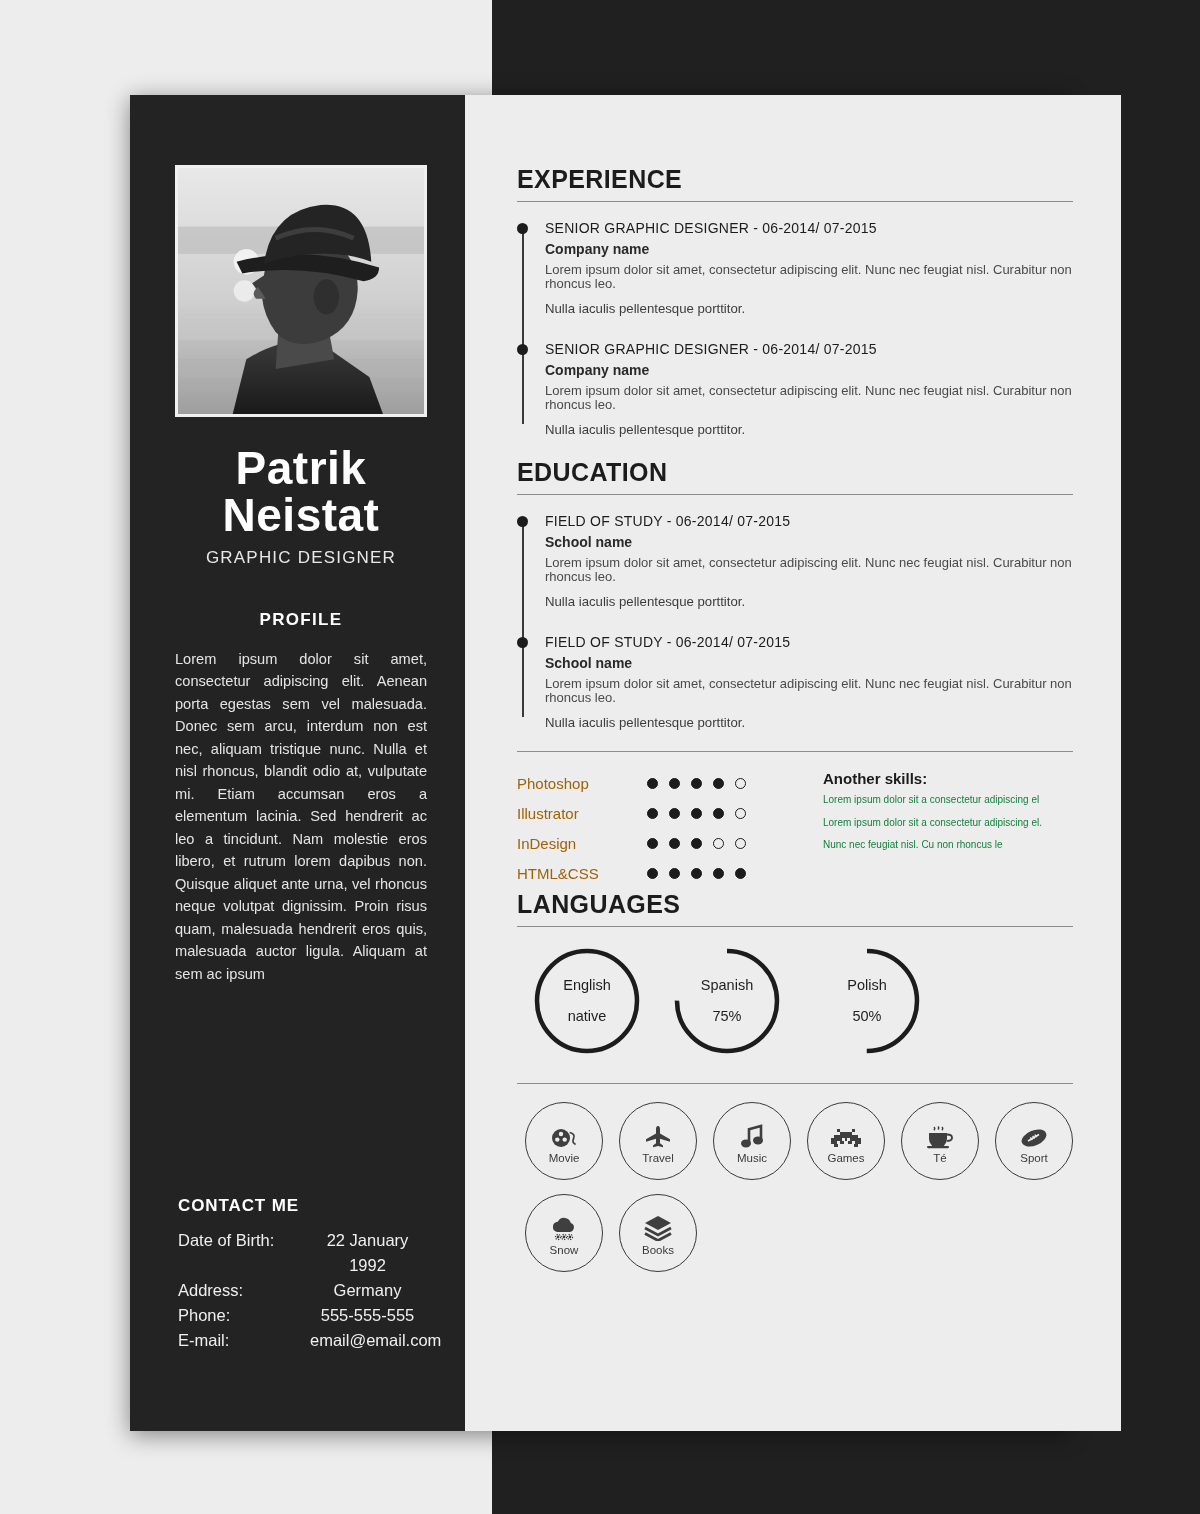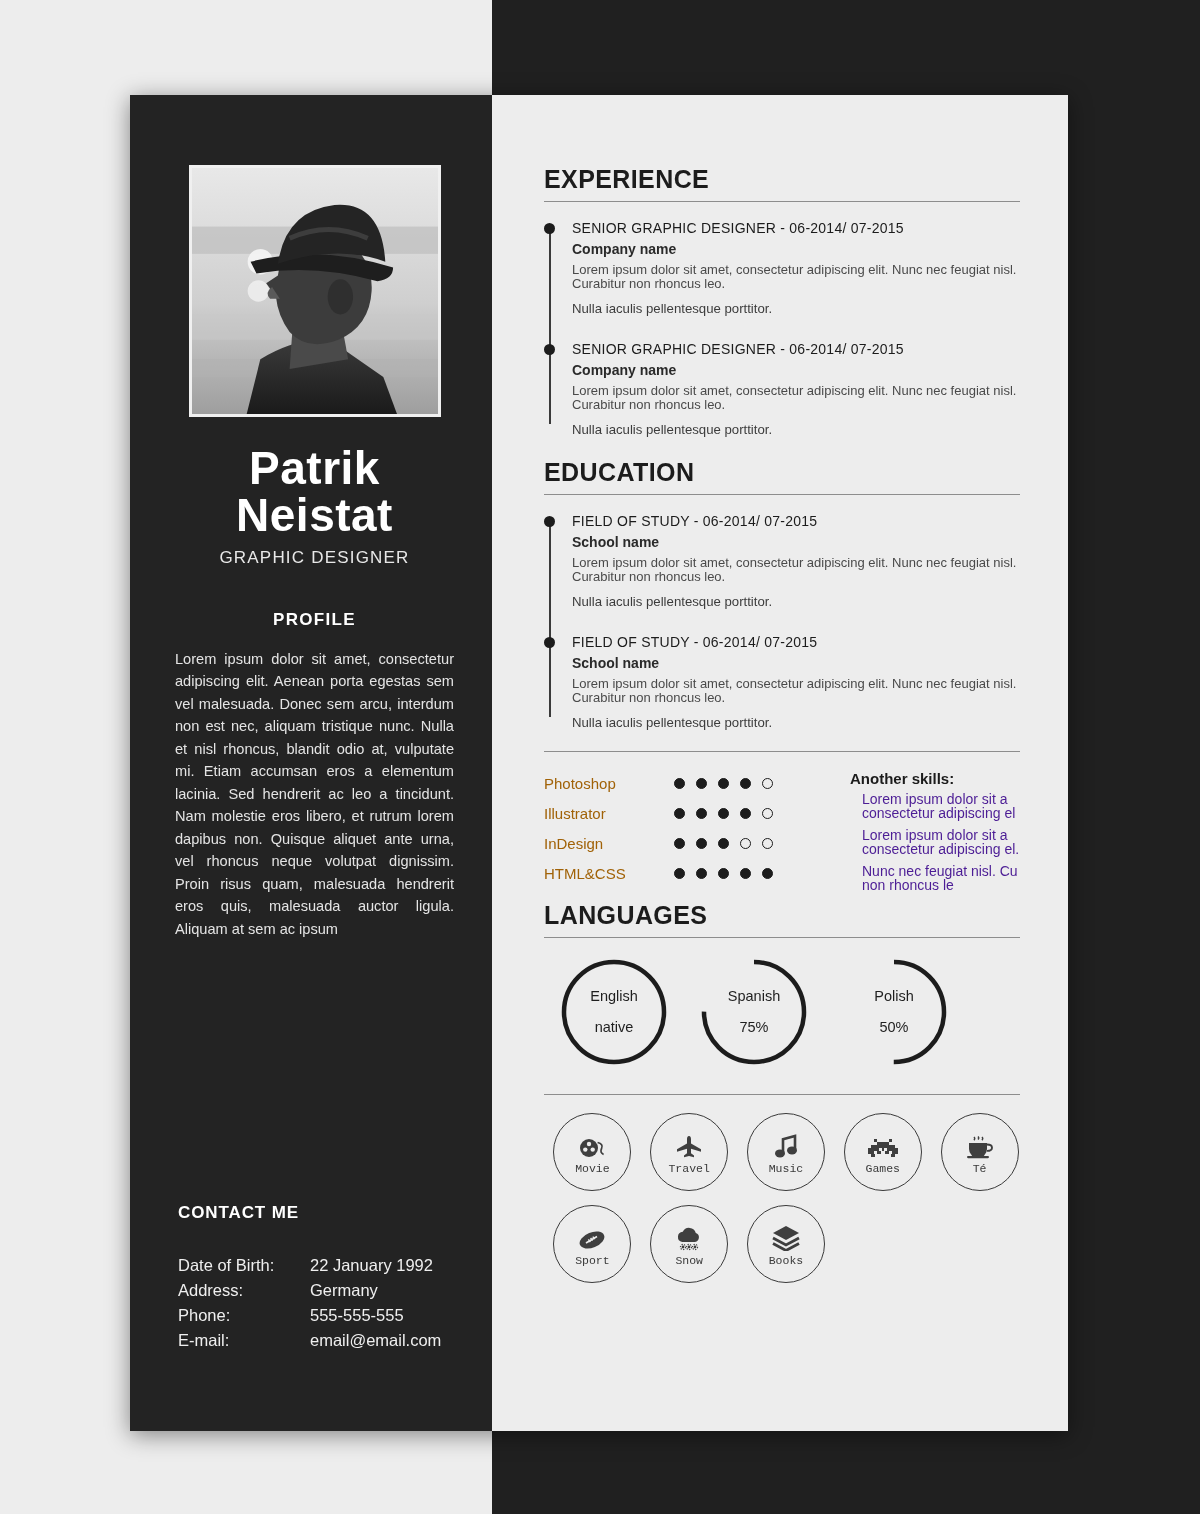--- a/index.html
+++ b/index.html
@@ -97,30 +97,30 @@
     position: absolute;
     left: 48px;
     right: 40px;
     bottom: 78px;
   }
   .contact-title {
     font-size: 17px;
     font-weight: bold;
     letter-spacing: 0.9px;
     color: #ffffff;
-    margin-bottom: 30px;
+    margin-bottom: 12px;
   }
   .contact-row {
     display: flex;
     font-size: 16.5px;
     line-height: 25px;
     color: #efefef;
   }
   .contact-label { width: 132px; flex: none; }
-  .contact-value { flex: 1; text-align: left; }
+  .contact-value { flex: 1; text-align: center; }
 
   
   .main {
     flex: 1;
     background: #ededed;
     padding: 70px 48px 0 52px;
   }
 
   .section-title {
     font-size: 25px;
@@ -212,25 +212,24 @@
   .dot.off { background: transparent; }
 
   .skills-right { flex: 1; padding-left: 6px; }
   .another-title {
     font-size: 15px;
     font-weight: bold;
     color: #1c1c1c;
     margin-bottom: 6px;
   }
   .another-item {
-    font-size: 14px;
-    color: #4c1d95;
+    font-size: 10px;
+    color: #15803d;
     line-height: 13.5px;
     margin-bottom: 9px;
-    margin-left: 12px;
   }
 
   
   .lang-wrap {
     display: flex;
     gap: 28px;
     margin-top: 16px;
     margin-bottom: 26px;
     padding-left: 14px;
   }
@@ -250,25 +249,24 @@
     font-size: 14.5px;
     line-height: 19px;
     color: #1f1f1f;
     text-align: center;
     gap: 12px;
   }
 
   
   .hobby-grid {
     display: grid;
-    grid-template-columns: repeat(5, 1fr);
+    grid-template-columns: repeat(6, 1fr);
     gap: 14px 16px;
     margin-top: 16px;
     padding-left: 8px;
-    font-family: Liberation Mono, monospace;
   }
   .hobby-item {
     width: 78px;
     height: 78px;
     border: 1.6px solid #3a3a3a;
     border-radius: 50%;
     display: flex;
     flex-direction: column;
     align-items: center;
     justify-content: center;

